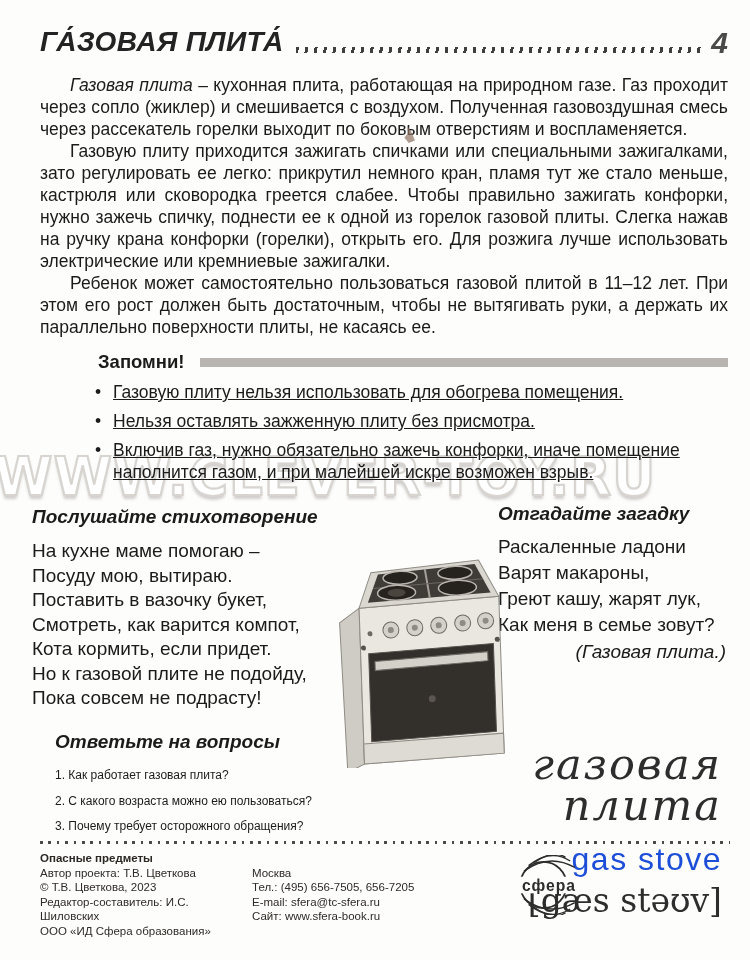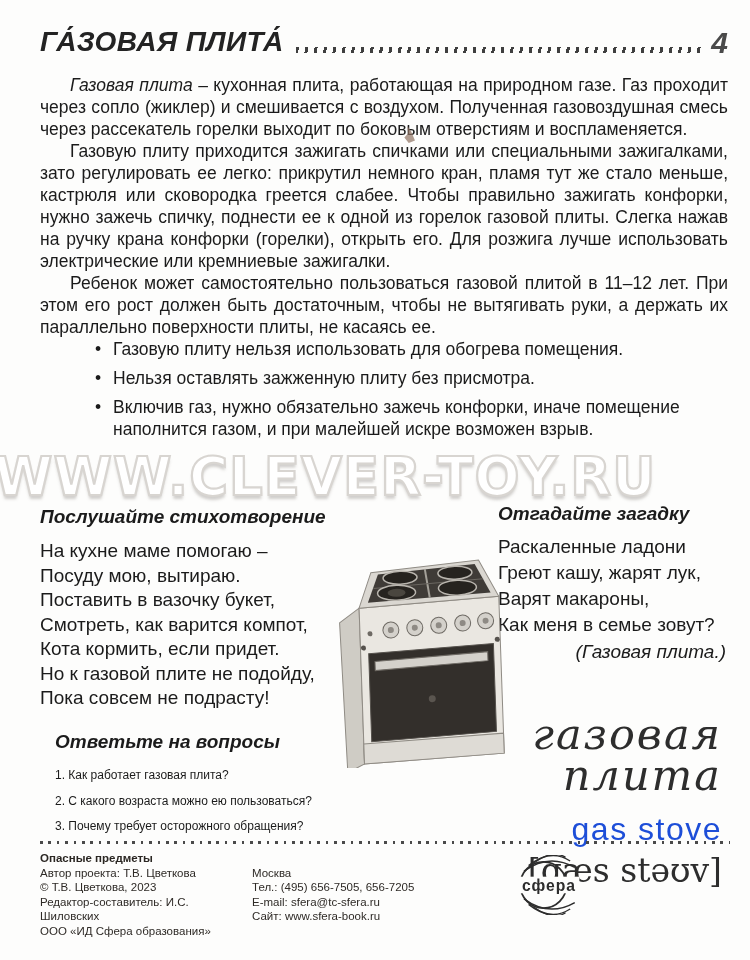--- a/index.html
+++ b/index.html
@@ -51,44 +51,45 @@
 
   .remember-row { display: flex; align-items: center; margin: 13px 0 8px 58px; }
   .remember-heading { font-size: 18.5px; font-weight: bold; white-space: nowrap; }
   .remember-bar { flex: 1; height: 9px; margin-left: 15px; }
 
   .bullets { list-style: none; margin-left: 53px; width: 608px; }
   .bullets li {
     position: relative; padding-left: 20px;
     font-size: 17.5px; line-height: 22px; margin-bottom: 7px;
     text-align: left;
+    text-decoration: underline;
   }
   .bullets li::before { content: "\2022"; position: absolute; left: 2px; }
 
   
   .abs { position: absolute; z-index: 2; }
 
   .section-heading { font-size: 19px; font-weight: bold; font-style: italic; }
 
-  .poem { left: 40px; top: 506px; width: 330px; }
+  .poem { left: 32px; top: 506px; width: 330px; }
   .poem .section-heading { margin-bottom: 11px; }
   .poem-line { font-size: 19px; line-height: 24.5px; }
 
   .riddle { left: 498px; top: 503px; width: 238px; }
   .riddle .section-heading { margin-bottom: 9px; }
   .riddle-line { font-size: 19px; line-height: 26px; }
   .riddle-answer { font-size: 19px; font-style: italic; text-align: right; padding-right: 10px; margin-top: 3px; }
 
   .stove-figure { left: 331px; top: 556px; width: 180px; height: 212px; }
 
   .questions { left: 40px; top: 731px; width: 450px; margin-left: 15px; }
   .questions .section-heading { margin-bottom: 10px; }
   .question-line { font-size: 12px; line-height: 25.5px; }
 
-  .vocab { right: 28px; top: 714px; text-align: right; }
+  .vocab { right: 28px; top: 744px; text-align: right; }
   .vocab-ru {
     font-family: "DejaVu Serif", serif; font-style: italic;
     font-size: 43px; line-height: 41px; letter-spacing: 2px; color: #2d2d2d;
   }
   .vocab-en { font-size: 32px; letter-spacing: 1.5px; color: #1d4ed8; margin-top: 15px; }
   .vocab-ipa { font-family: "DejaVu Serif", serif; font-size: 33px; color: #2d2d2d; margin-top: 3px; }
 
   .footer { left: 40px; right: 20px; top: 841px; }
   .dotted-line {
     height: 3px; margin-bottom: 7px;
@@ -119,20 +120,24 @@
   <div class="title-row">
     <span class="title">ГА́ЗОВАЯ ПЛИТА́</span>
     <span class="leader"></span>
     <span class="pagenum">4</span>
   </div>
 
   <p class="para first"><span class="lead-italic">Газовая плита</span><span> – кухонная плита, работающая на природном газе. Газ проходит через сопло (жиклер) и смешивается с воздухом. Полученная газовоздушная смесь через рассекатель горелки выходит по боковым отверстиям и воспламеняется.</span></p>
   <p class="para">Газовую плиту приходится зажигать спичками или специальными зажигалками, зато регулировать ее легко: прикрутил немного кран, пламя тут же стало меньше, кастрюля или сковородка греется слабее. Чтобы правильно зажигать конфорки, нужно зажечь спичку, поднести ее к одной из горелок газовой плиты. Слегка нажав на ручку крана конфорки (горелки), открыть его. Для розжига лучше использовать электрические или кремниевые зажигалки.</p>
   <p class="para">Ребенок может самостоятельно пользоваться газовой плитой в 11–12 лет. При этом его рост должен быть достаточным, чтобы не вытягивать руки, а держать их параллельно поверхности плиты, не касаясь ее.</p>
 
+  <div class="remember-row">
+    <span class="remember-heading">Запомни!</span>
+    <span class="remember-bar" style="background:#b8b4b0"></span>
+  </div>
 
   <ul class="bullets">
     <li>Газовую плиту нельзя использовать для обогрева помещения.</li>
     <li>Нельзя оставлять зажженную плиту без присмотра.</li>
     <li>Включив газ, нужно обязательно зажечь конфорки, иначе помещение наполнится газом, и при малейшей искре возможен взрыв.</li>
   </ul>
 
 </div>
 
 <div class="abs poem">
@@ -142,22 +147,22 @@
   <div class="poem-line">Поставить в вазочку букет,</div>
   <div class="poem-line">Смотреть, как варится компот,</div>
   <div class="poem-line">Кота кормить, если придет.</div>
   <div class="poem-line">Но к газовой плите не подойду,</div>
   <div class="poem-line">Пока совсем не подрасту!</div>
 </div>
 
 <div class="abs riddle">
   <div class="section-heading">Отгадайте загадку</div>
   <div class="riddle-line">Раскаленные ладони</div>
+  <div class="riddle-line">Варят макароны,</div>
   <div class="riddle-line">Греют кашу, жарят лук,</div>
-  <div class="riddle-line">Варят макароны,</div>
   <div class="riddle-line">Как меня в семье зовут?</div>
   <div class="riddle-answer">(Газовая плита.)</div>
 </div>
 
 <div class="abs stove-figure">
   <svg width="180" height="212" viewBox="0 0 180 212">
     <g transform="rotate(-2 90 106)">
 
       <polygon points="10,64 30,50 30,206 13,214" fill="#cfccc5" stroke="#8f8b84" stroke-width="1"></polygon>
 

